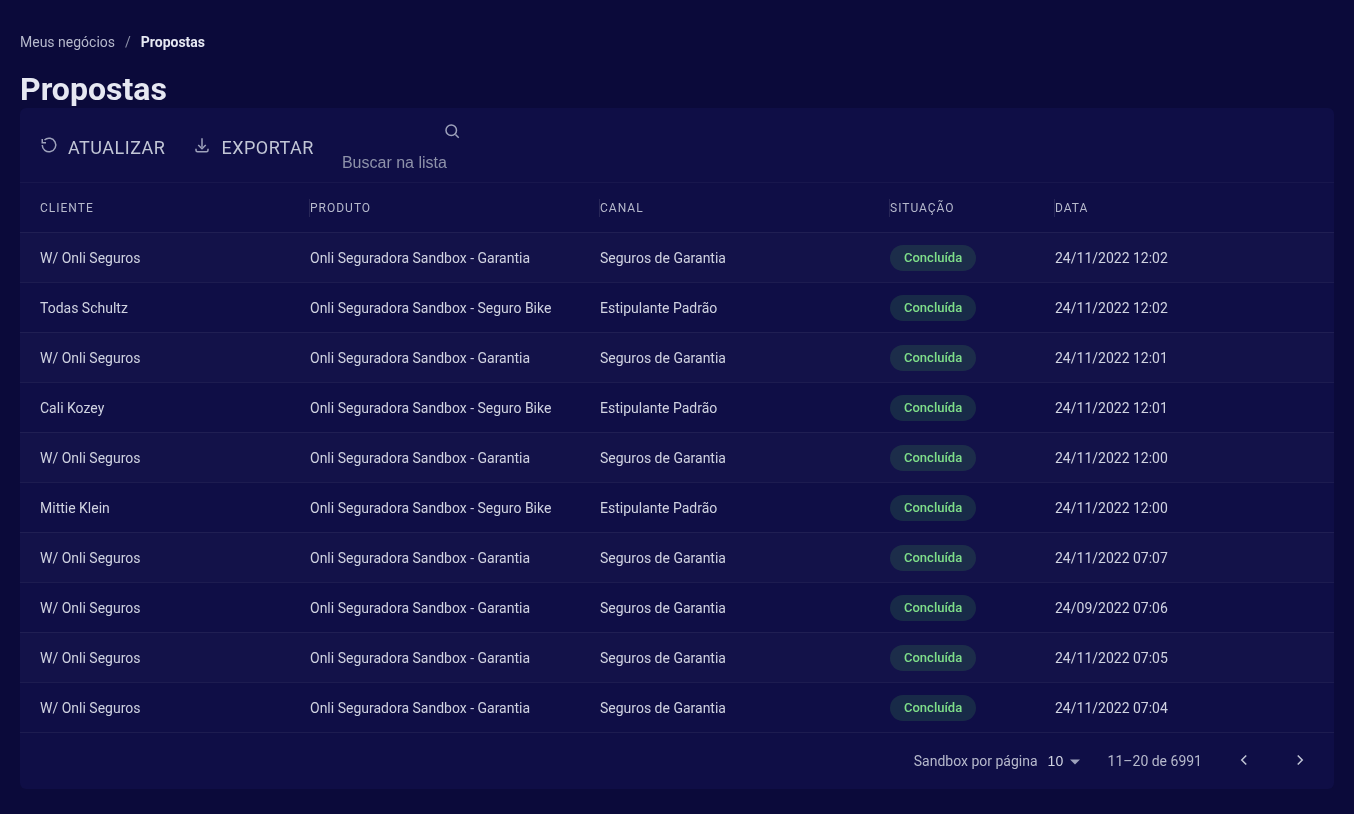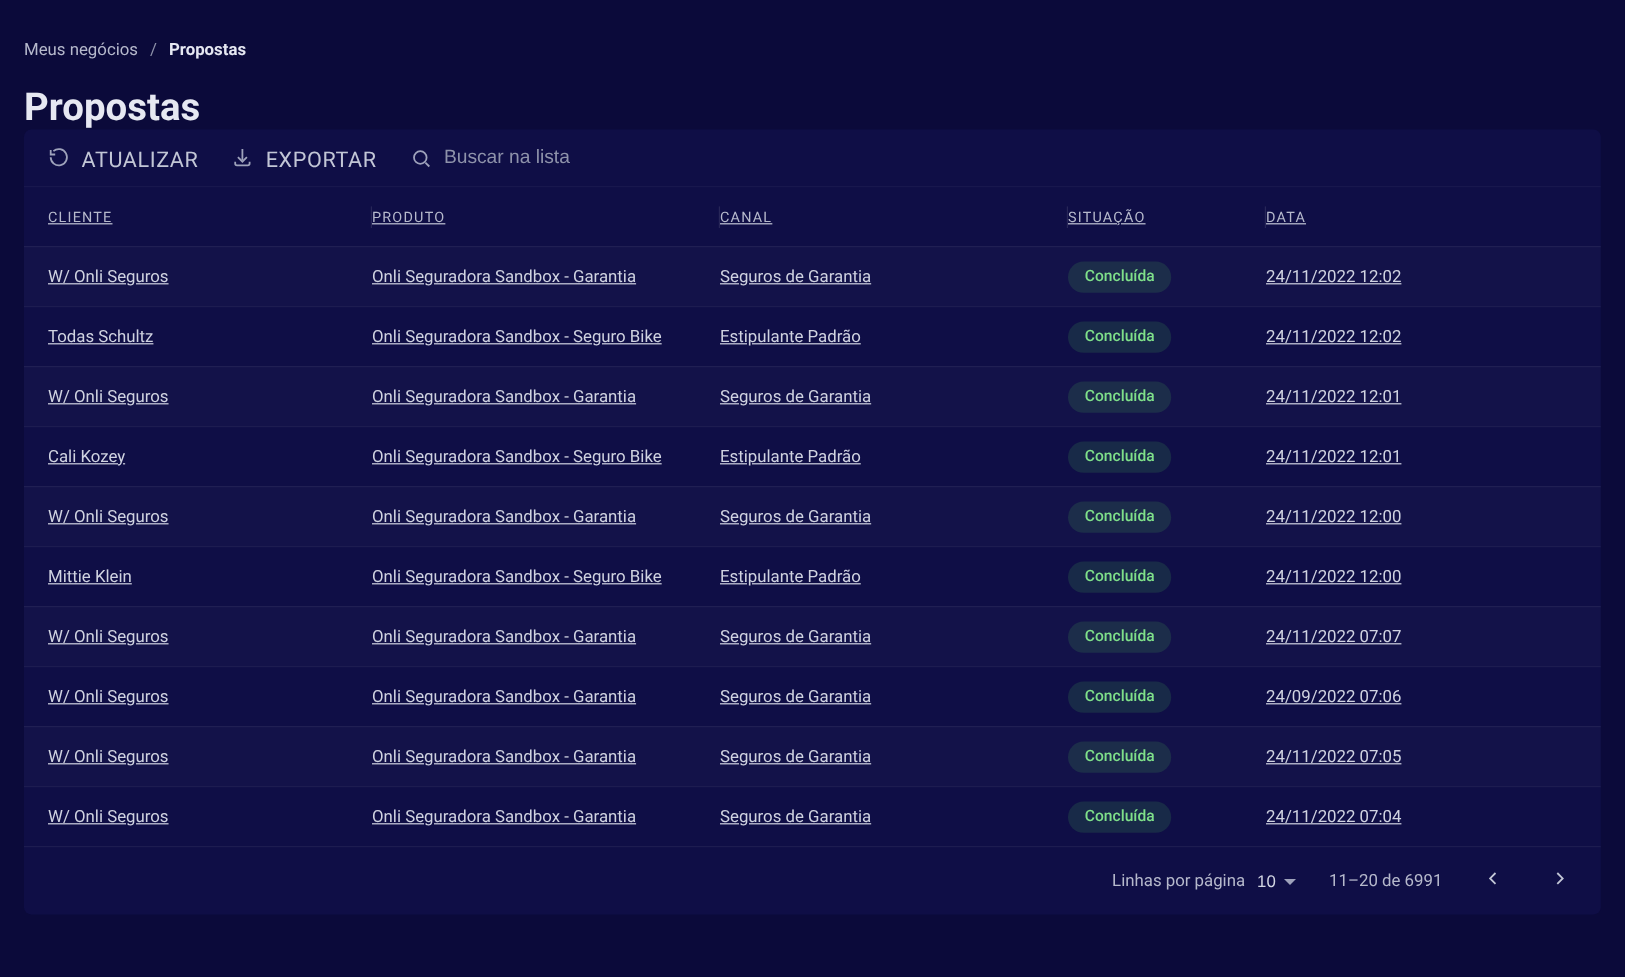--- a/index.html
+++ b/index.html
@@ -37,36 +37,36 @@
       display: flex; align-items: center; gap: 28px;
       padding: 14px 20px 10px 20px;
     }
     .tbtn {
       display: inline-flex; align-items: center; gap: 10px;
       color: #c2c6d6; font-size: 18px; letter-spacing: 0.5px;
       text-transform: uppercase; cursor: pointer;
     }
     .tbtn svg { width: 18px; height: 18px; stroke: #9ea2bb; fill: none; stroke-width: 2; }
     .search {
-      display: inline-flex; align-items: flex-start; gap: 10px;
+      display: inline-flex; align-items: center; gap: 10px;
       color: #8e92aa;
+      flex-direction: column;
     }
     .search svg { width: 18px; height: 18px; stroke: #9ea2bb; fill: none; stroke-width: 2; }
     .search-input {
       background: transparent; border: none; outline: none;
       color: #c2c6d6; font-size: 16px; width: 220px;
     }
     .search-input::placeholder { color: #8e92aa; }
     
     .thead, .trow {
       display: grid;
       grid-template-columns: 270px 290px 290px 165px 1fr;
       align-items: center;
       padding: 0 20px;
-      text-decoration: underline;
     }
     .thead {
       height: 50px;
       border-top: 1px solid rgba(255,255,255,0.04);
     }
     .th {
       position: relative;
       font-size: 12px; letter-spacing: 1px; text-transform: uppercase; color: #b6b9cc;
       padding-right: 16px;
     }
@@ -234,21 +234,21 @@
           <div class="cell">W/ Onli Seguros</div>
           <div class="cell">Onli Seguradora Sandbox - Garantia</div>
           <div class="cell">Seguros de Garantia</div>
           <div class="cell"><span class="status-pill">Concluída</span></div>
           <div class="cell date-cell">24/11/2022 07:04</div>
         </div>
       </div>
 
     <div class="tfoot">
       <div class="rpp">
-        <span>Linhas por página</span>
+        <span>Sandbox por página</span>
         <span class="selwrap">
           <select>
             <option selected="">10</option>
           </select>
         </span>
       </div>
       <span>11–20 de 6991</span>
       <span class="pgbtn">
         <span><svg viewBox="0 0 24 24">
               <polyline points="15 6 9 12 15 18"></polyline>

